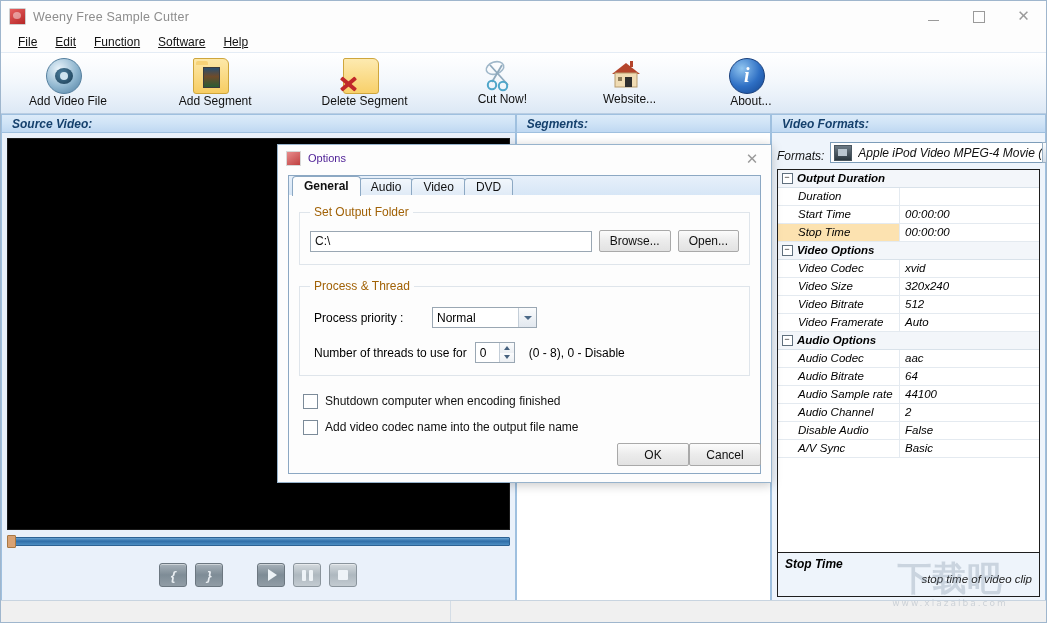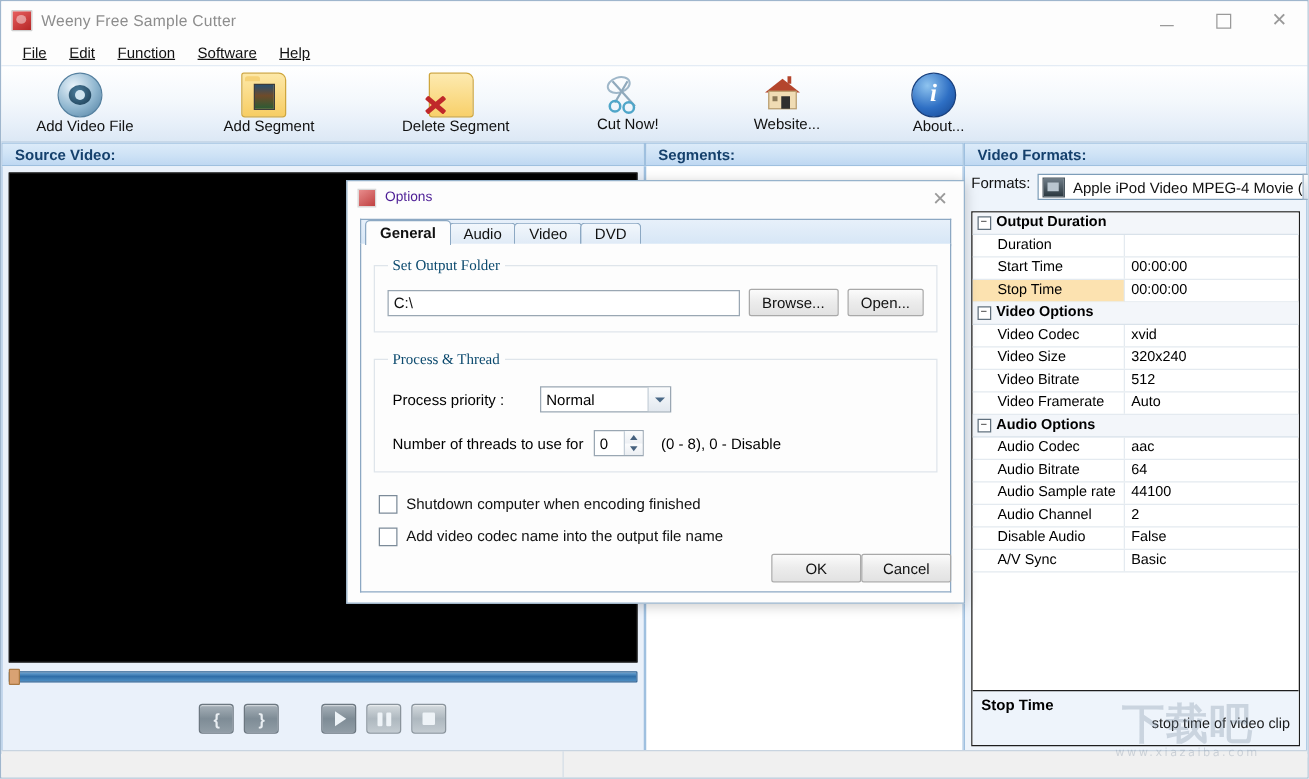--- a/index.html
+++ b/index.html
@@ -66,21 +66,21 @@
   .ic-x i:first-child{transform:rotate(40deg);} .ic-x i:last-child{transform:rotate(-40deg);}
   .ic-sciss{}
   .ic-home{}
   .ic-about{border-radius:50%;background:radial-gradient(circle at 35% 28%,#8fc4ef,#2e6fc4 55%,#15458e);
            border:1px solid #19407d;}
   .ic-about span{position:absolute;left:0;right:0;top:5px;text-align:center;color:#fff;
            font-family:"Liberation Serif",serif;font-style:italic;font-weight:bold;font-size:20px;line-height:22px;}
 
   
   .panes{position:relative;height:492px;display:flex;background:#fafcfe;}
-  .pane{position:relative;}
+  .pane{position:relative;font-style:italic;}
   .pane-hd{height:19px;line-height:19px;padding-left:10px;font-weight:bold;font-size:12px;
            color:#15406c;
            background:linear-gradient(to bottom,#dcebf9 0%,#cfe3f6 50%,#bfd8f2 100%);
            border:1px solid #9fc0df;border-bottom:1px solid #9fc0df;box-sizing:border-box;}
   .pane-body{background:#fff;border:1px solid #9fc0df;border-top:none;box-sizing:border-box;}
 
   
   #pane-source{width:516px;}
   #src-body{height:470px;background:#eaf1fa;padding:5px;box-sizing:border-box;}
   .video-box{border:1px solid #1a1a1a;background:#000;height:392px;box-sizing:border-box;}
@@ -104,21 +104,21 @@
   .gap-lg{width:18px;}
 
   
   #pane-seg{width:256px;}
   #seg-body{height:470px;background:#fff;}
 
   
   #pane-fmt{width:275px;}
   #fmt-body{height:470px;background:#eef4fb;padding:6px 5px 5px 5px;box-sizing:border-box;
             display:flex;flex-direction:column;}
-  .fmt-row{display:flex;align-items:flex-start;height:24px;margin-bottom:6px;}
+  .fmt-row{display:flex;align-items:flex-end;height:24px;margin-bottom:6px;}
   .fmt-label{font-size:12px;color:#111;margin-right:6px;}
   .fmt-combo{flex:1;height:21px;background:#fff;border:1px solid #7d9db9;display:flex;
              align-items:center;box-sizing:border-box;padding-left:3px;position:relative;}
   .fmt-thumb{width:16px;height:14px;background:linear-gradient(#6d7b86,#2b3840);
              border:1px solid #4a5760;margin-right:6px;flex:0 0 16px;position:relative;}
   .fmt-thumb:after{content:"";position:absolute;left:3px;top:3px;width:9px;height:7px;
              background:#b9c6d0;}
   .fmt-text{font-size:12px;color:#111;white-space:nowrap;overflow:hidden;flex:1;}
   .combo-arrow{width:17px;height:19px;margin-right:1px;flex:0 0 17px;
              background:linear-gradient(to bottom,#fbfcfd,#e2e9f0 50%,#d3dde8);
@@ -181,21 +181,21 @@
        border:1px solid #8ca8c3;border-bottom:none;border-radius:4px 4px 0 0;
        margin-right:-2px;cursor:default;}
   .tab.active{height:19px;line-height:19px;font-weight:bold;background:#fdfdfd;
        border-color:#8ca8c3;position:relative;z-index:3;}
 
   .tabpane{position:absolute;left:10px;right:10px;top:24px;bottom:8px;
            background:#fdfdfd;border:1px solid #8ca8c3;border-top:none;box-sizing:border-box;
            padding:10px 10px 0 10px;}
 
   fieldset.grp{border:1px solid #dfe5eb;margin:0 0 14px 0;padding:8px 10px 12px 10px;}
-  fieldset.grp legend{font-size:12px;color:#0c4a6e;padding:0 4px;font-family:Liberation Serif, serif;}
+  fieldset.grp legend{font-size:12px;color:#a16207;padding:0 4px;}
   .folder-row{display:flex;align-items:center;gap:7px;margin-top:3px;}
   .tb-input{flex:1;height:21px;background:#fff;border:1px solid #9aa7b3;box-sizing:border-box;
             font-size:12px;padding:0 4px;font-family:"Liberation Sans",sans-serif;color:#111;}
   .btn{height:22px;min-width:60px;padding:0 10px;font-size:12px;color:#111;
        background:linear-gradient(to bottom,#fbfbfb,#ececec 48%,#e2e2e2);
        border:1px solid #a9a9a9;border-radius:2px;cursor:default;
        font-family:"Liberation Sans",sans-serif;}
 
   .pp-row{display:flex;align-items:center;margin:6px 0 0 4px;}
   .pp-label{font-size:12px;width:118px;}

